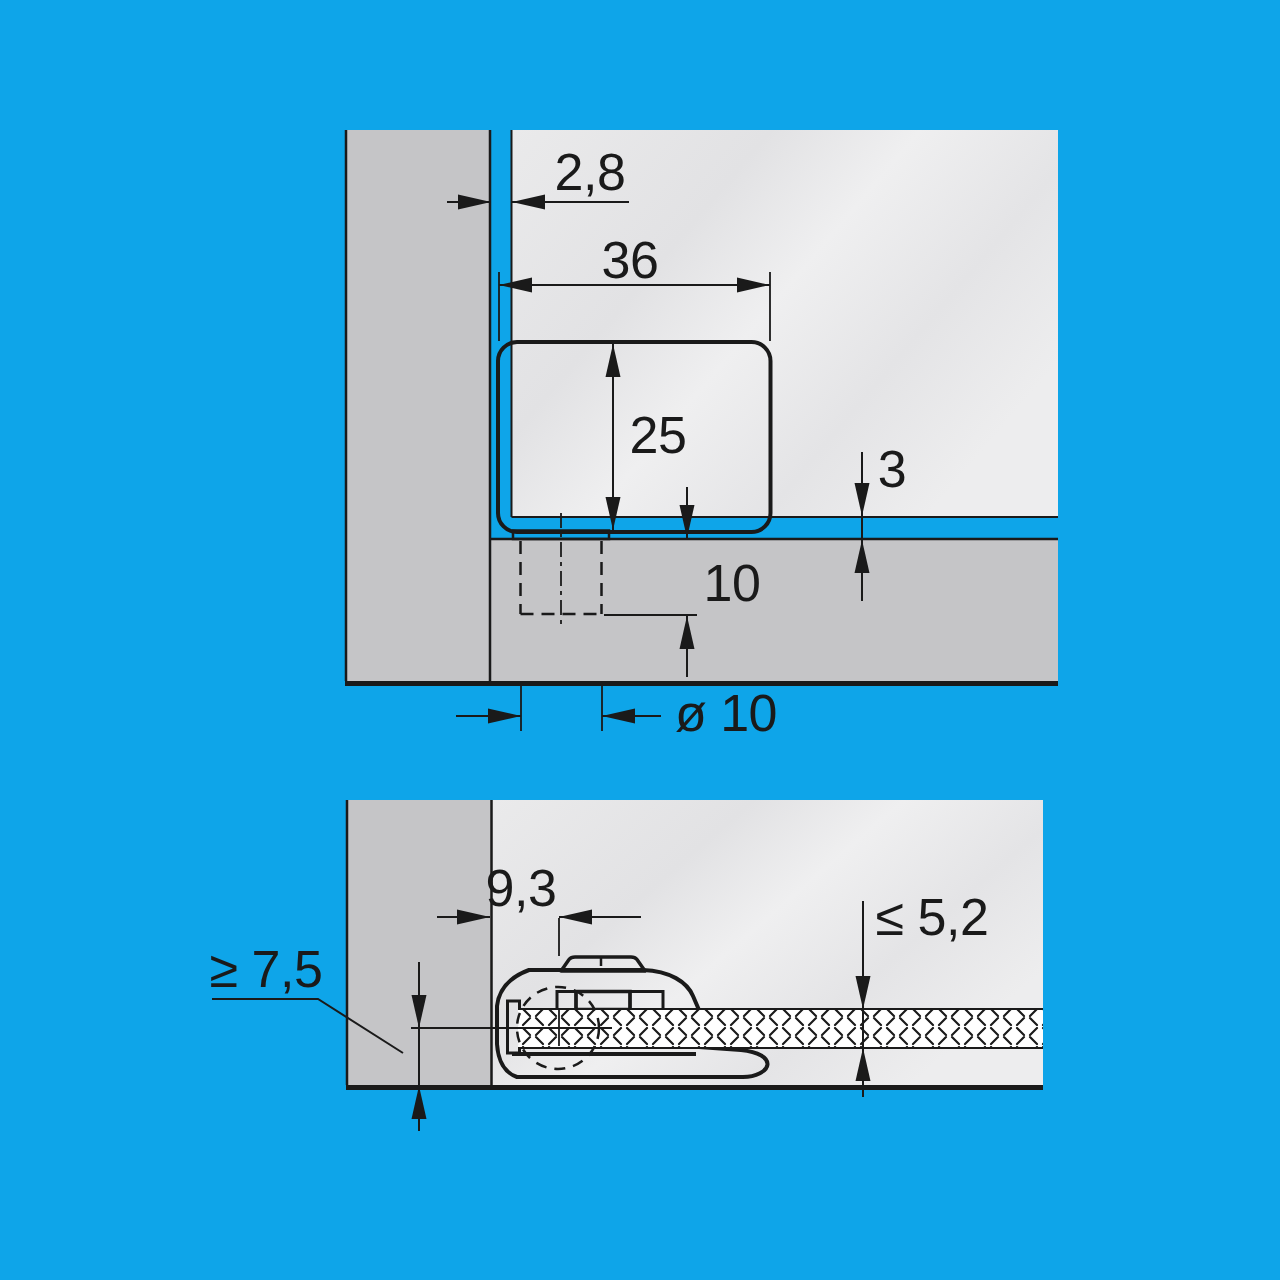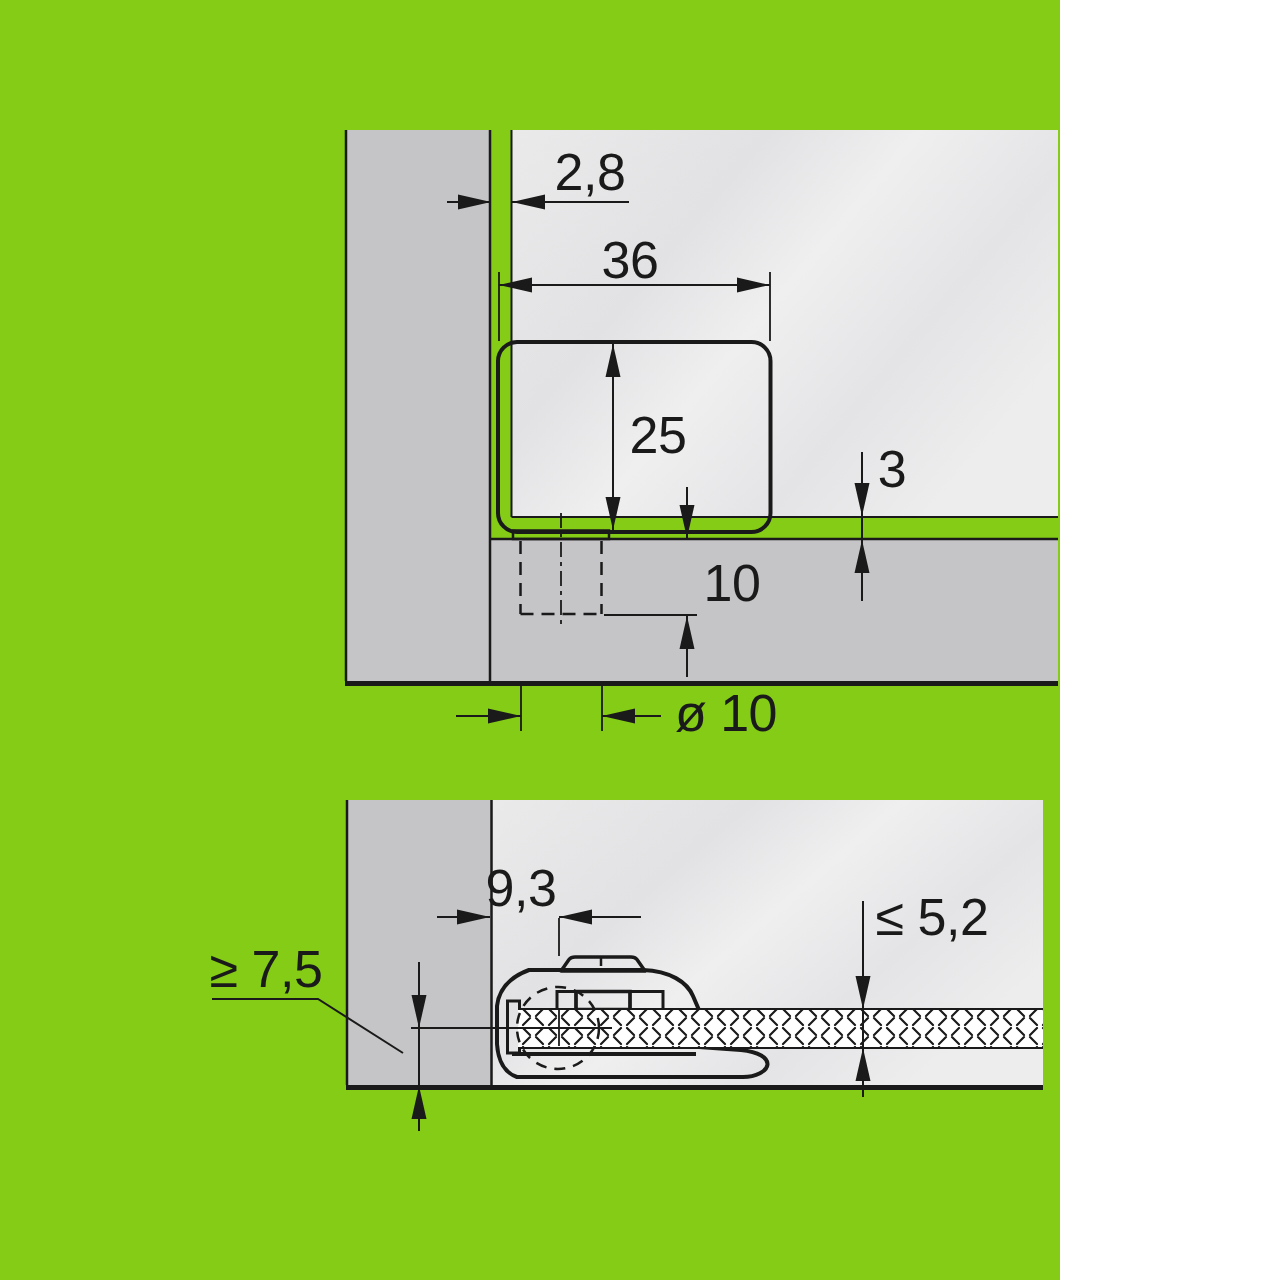--- a/index.html
+++ b/index.html
@@ -1,16 +1,16 @@
 <!DOCTYPE html>
 <html><head>
 <meta charset="utf-8">
 <style>
   html,body{margin:0;padding:0;background:#ffffff;}
-  .stage{width:1060px;height:1280px;position:relative;background:#84cc16;}
+  .stage{width:1280px;height:1280px;position:relative;background:#0ea5e9;}
   svg{display:block;}
   .ln{stroke:#1a1a1a;fill:none;}
   .w18{stroke-width:1.8;}
   .w2{stroke-width:2;}
   .w25{stroke-width:2.5;}
   .w3{stroke-width:3;}
   .w35{stroke-width:3.5;}
   .w4{stroke-width:4;}
   .w5{stroke-width:5;}
   .arr{fill:#1a1a1a;stroke:none;}

